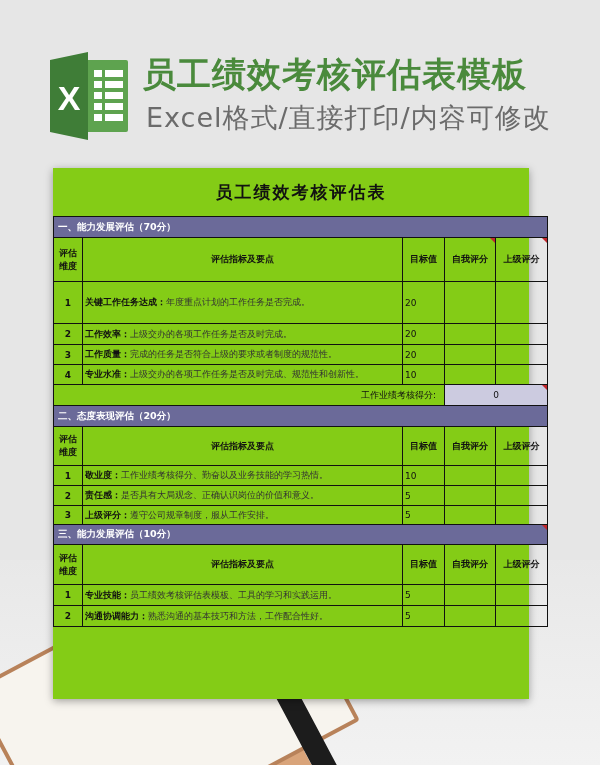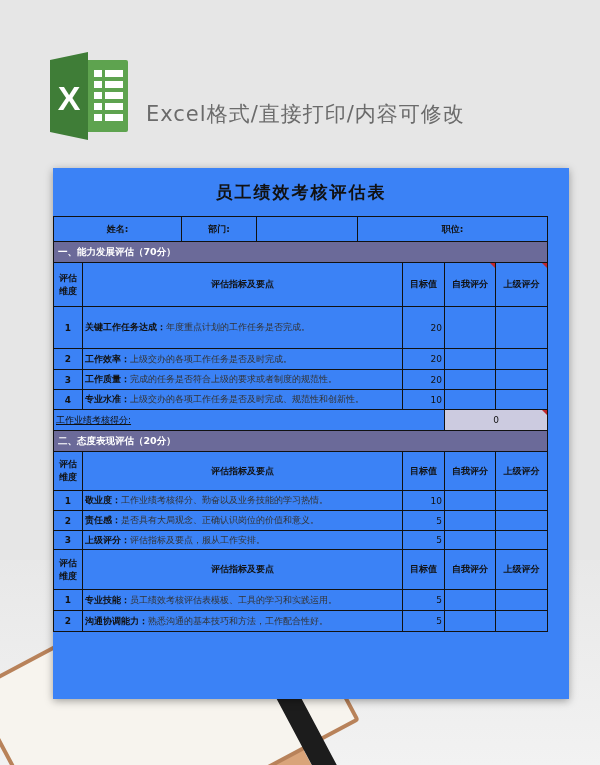--- a/index.html
+++ b/index.html
@@ -12,62 +12,62 @@
   
   .banner { position: absolute; left: 0; top: 0; width: 600px; height: 160px; background: #e6e6e6; }
   .xl-logo { position: absolute; left: 50px; top: 52px; width: 80px; height: 88px; }
   .banner-title {
     position: absolute; left: 142px; top: 52px;
     font-size: 34px; font-weight: bold; color: #4a8a3c; letter-spacing: 1px;
     white-space: nowrap;
   }
   .banner-sub {
     position: absolute; left: 146px; top: 100px;
-    font-size: 21px; color: #6b6b6b; letter-spacing: 1px; white-space: nowrap;
+    font-size: 27px; color: #6b6b6b; letter-spacing: 1px; white-space: nowrap;
   }
   
   .desk { position: absolute; left: 0; top: 560px; width: 600px; height: 205px; background: linear-gradient(#e8e8e8, #f2f2f2); overflow: hidden; }
   .notebook {
     position: absolute; left: -30px; top: 130px; width: 330px; height: 210px;
     background: #f7f4ee; transform: rotate(-28deg); transform-origin: left top;
     border: 4px solid #b8825a; border-radius: 4px;
   }
   .notebook-cover {
     position: absolute; left: 205px; top: 95px; width: 95px; height: 200px;
     background: #d9a47a; transform: rotate(-28deg);
   }
   .pen {
     position: absolute; left: 300px; top: 110px; width: 22px; height: 140px;
     background: #1c1c1c; border-radius: 10px; transform: rotate(-28deg);
   }
   
   .paper {
-    position: absolute; left: 53px; top: 168px; width: 516px; height: 531px;
-    background: #3b82f6; box-shadow: 0 2px 8px rgba(0,0,0,0.35);
+    position: absolute; left: 53px; top: 168px; width: 476px; height: 531px;
+    background: #84cc16; box-shadow: 0 2px 8px rgba(0,0,0,0.35);
   }
   .sheet-title {
     position: absolute; left: 0; top: 0; width: 496px; height: 48px;
     display: flex; align-items: center; justify-content: center;
     font-size: 17px; font-weight: bold; color: #111; letter-spacing: 2px;
   }
   .grid { position: absolute; left: 0; top: 48px; width: 494px; border-collapse: collapse; table-layout: fixed; }
   .grid td {
     border: 1px solid #111; font-size: 9px; color: #111; padding: 0 2px;
     overflow: hidden; white-space: nowrap;
   }
   .b { font-weight: bold; }
   .c { text-align: center; }
-  .r { text-align: left; padding-right: 8px !important; text-decoration: underline; }
+  .r { text-align: right; padding-right: 8px !important; }
   .sec td { background: #6b6a99; color: #fff; font-weight: bold; font-size: 9.5px; padding-left: 4px; }
   .score-cell { background: #cccbe0 !important; text-align: center; color: #444; }
   .hdr td { font-weight: bold; text-align: center; }
   .idx { font-weight: bold; text-align: center; }
   .desc .k { font-weight: bold; text-align: center; }
   .desc .v { color: #333; }
-  .tgt { text-align: right; color: #333; }
+  .tgt { text-align: left; color: #333; }
   .flag { position: relative; }
   .flag::after {
     content: ""; position: absolute; right: 0; top: 0;
     border-top: 5px solid #c0282c; border-left: 5px solid transparent;
   }
 </style>
 </head>
 <body>
 
 <div class="banner">
@@ -81,20 +81,21 @@
       <rect x="44" y="40" width="8" height="7"></rect>
         <rect x="55" y="40" width="18" height="7"></rect>
       <rect x="44" y="51" width="8" height="7"></rect>
         <rect x="55" y="51" width="18" height="7"></rect>
       <rect x="44" y="62" width="8" height="7"></rect>
         <rect x="55" y="62" width="18" height="7"></rect>
     </g>
     <polygon points="0,8 38,0 38,88 0,80" fill="#3f7d37"></polygon>
     <text x="19" y="58" font-family="Liberation Sans, sans-serif" font-weight="bold" font-size="34" fill="#ffffff" text-anchor="middle">X</text>
   </svg>
+  <div class="banner-title">员工绩效考核评估表模板</div>
   <div class="banner-sub">Excel格式/直接打印/内容可修改</div>
 </div>
 
 <div class="desk">
   <div class="notebook-cover"></div>
   <div class="notebook"></div>
   <div class="pen"></div>
 </div>
 
 <div class="paper">
@@ -106,26 +107,20 @@
         <col style="width:99px">
         <col style="width:75px">
         <col style="width:101px">
       <col style="width:45px">
         <col style="width:42px">
         <col style="width:51px">
         <col style="width:52px">
     </colgroup>
 
     <tbody>
-        <tr style="height:25px">
-      <td colspan="2" class="c b">姓名:</td>
-      <td class="c b">部门:</td>
-      <td></td>
-      <td colspan="4" class="c b">职位:</td>
-    </tr>
 
     <tr class="sec" style="height:21px">
       <td colspan="8">一、能力发展评估（70分）</td>
     </tr>
     <tr class="hdr" style="height:44px">
       <td><span>评估</span><br><span>维度</span></td>
       <td colspan="4">评估指标及要点</td>
       <td>目标值</td>
       <td class="flag">自我评分</td>
       <td class="flag">上级评分</td>
@@ -182,26 +177,29 @@
     </tr>
     <tr style="height:20px">
       <td class="idx">2</td>
       <td colspan="4" class="desc"><span class="k">责任感：</span><span class="v">是否具有大局观念、正确认识岗位的价值和意义。</span></td>
       <td class="tgt">5</td>
       <td></td>
       <td></td>
     </tr>
     <tr style="height:19px">
       <td class="idx">3</td>
-      <td colspan="4" class="desc"><span class="k">上级评分：</span><span class="v">评估指标及要点，服从工作安排。</span></td>
-      <td class="tgt">5</td>
-      <td></td>
-      <td></td>
-    </tr>
-
+      <td colspan="4" class="desc"><span class="k">上级评分：</span><span class="v">遵守公司规章制度，服从工作安排。</span></td>
+      <td class="tgt">5</td>
+      <td></td>
+      <td></td>
+    </tr>
+
+    <tr class="sec" style="height:20px">
+      <td colspan="8" class="flag">三、能力发展评估（10分）</td>
+    </tr>
     <tr class="hdr" style="height:40px">
       <td><span>评估</span><br><span>维度</span></td>
       <td colspan="4">评估指标及要点</td>
       <td>目标值</td>
       <td>自我评分</td>
       <td>上级评分</td>
     </tr>
     <tr style="height:21px">
       <td class="idx">1</td>
       <td colspan="4" class="desc"><span class="k">专业技能：</span><span class="v">员工绩效考核评估表模板、工具的学习和实践运用。</span></td>

